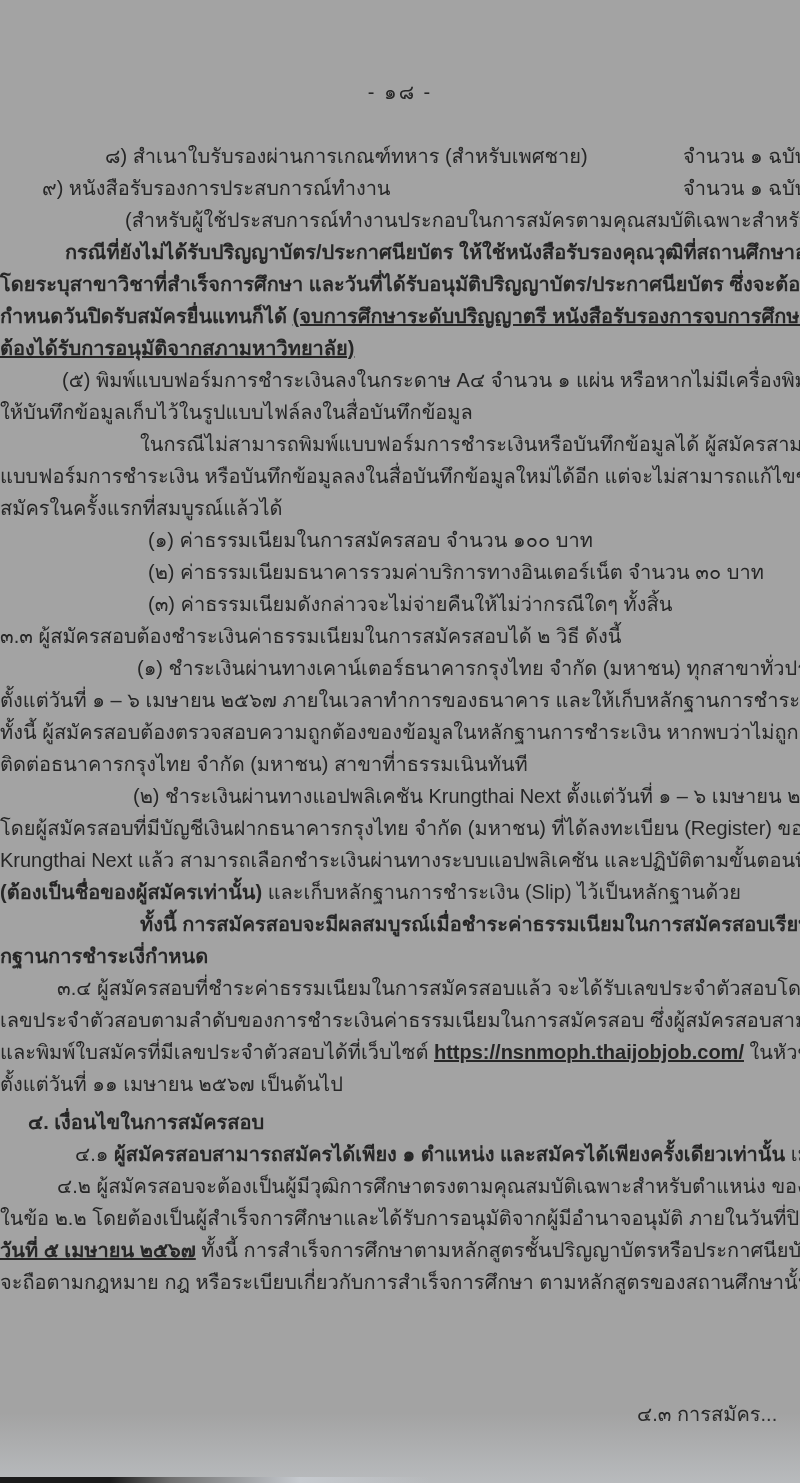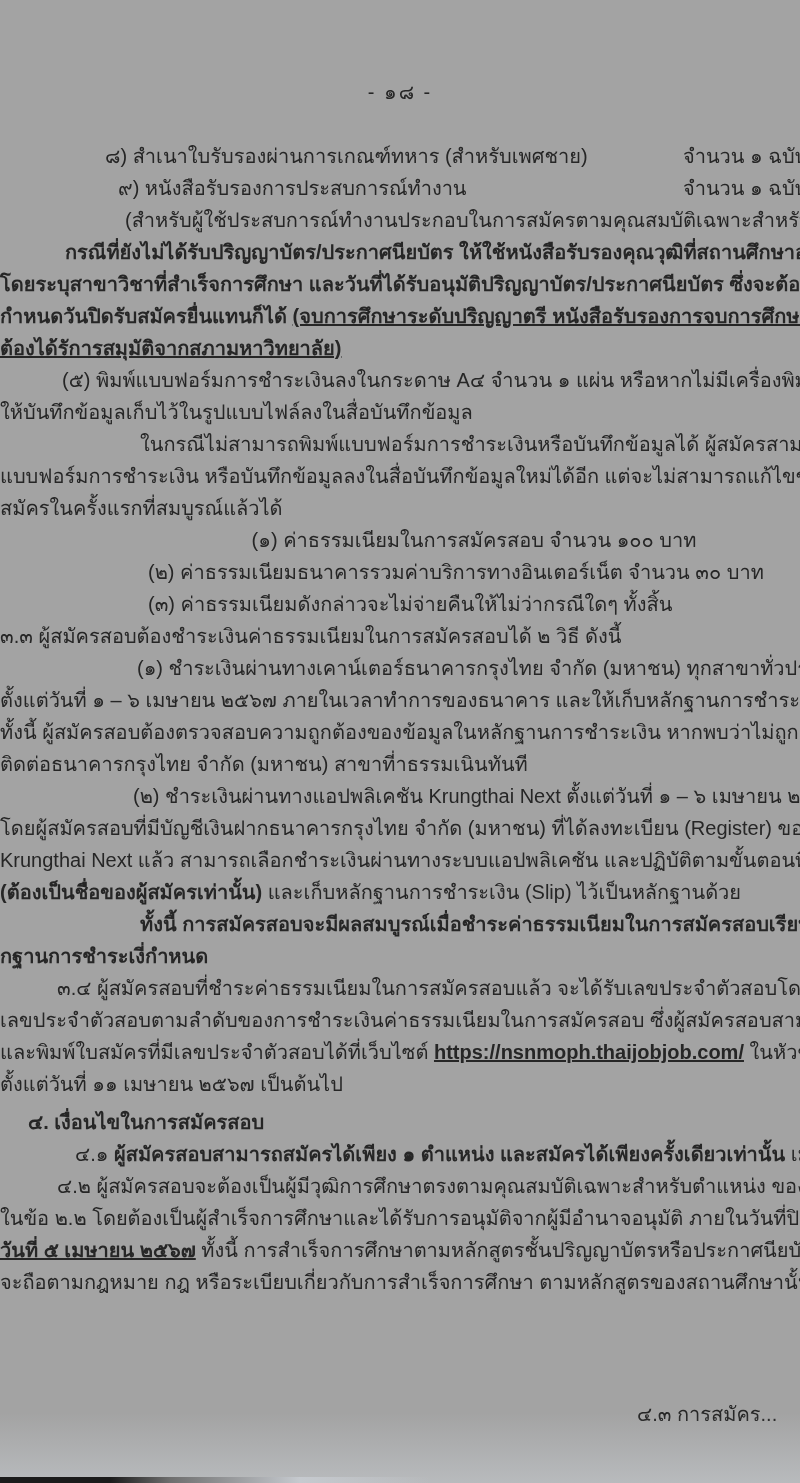--- a/index.html
+++ b/index.html
@@ -21,32 +21,32 @@
   .scan-strip{position:absolute;bottom:0;left:0;height:6px;width:430px;
     background:linear-gradient(to right,#1b1b1b 0,#1b1b1b 110px,#6e6e6e 170px,#c6cacf 300px,rgba(198,202,207,0) 430px);}
 </style>
 </head>
 <body>
 
 <div class="page">
   <div class="pageno">- ๑๘ -</div>
   <div class="content">
       <div class="line" style="padding-left: 105px;"><span>๘) สำเนาใบรับรองผ่านการเกณฑ์ทหาร (สำหรับเพศชาย)</span><span class="right-col">จำนวน ๑ ฉบับ</span></div>
-      <div class="line" style="padding-left: 118px;"><span>๙) หนังสือรับรองการประสบการณ์ทำงาน</span><span class="right-col">จำนวน ๑ ฉบับ</span></div>
+      <div class="line" style="padding-left: 42px;"><span>๙) หนังสือรับรองการประสบการณ์ทำงาน</span><span class="right-col">จำนวน ๑ ฉบับ</span></div>
       <div class="line" style="padding-left: 125px;"><span>(สำหรับผู้ใช้ประสบการณ์ทำงานประกอบในการสมัครตามคุณสมบัติเฉพาะสำหรับตำแหน่ง)</span></div>
       <div class="line" style="padding-left: 65px;"><span class="b">กรณีที่ยังไม่ได้รับปริญญาบัตร/ประกาศนียบัตร ให้ใช้หนังสือรับรองคุณวุฒิที่สถานศึกษาออกให้</span></div>
       <div class="line"><span class="b">โดยระบุสาขาวิชาที่สำเร็จการศึกษา และวันที่ได้รับอนุมัติปริญญาบัตร/ประกาศนียบัตร ซึ่งจะต้องอยู่ภายใน</span></div>
       <div class="line"><span class="b">กำหนดวันปิดรับสมัครยื่นแทนก็ได้   </span><span class="b u">(จบการศึกษาระดับปริญญาตรี หนังสือรับรองการจบการศึกษา</span></div>
-      <div class="line"><span class="b u">ต้องได้รัการสมุมัติจากสภามหาวิทยาลัย)</span></div>
+      <div class="line"><span class="b u">ต้องได้รับการอนุมัติจากสภามหาวิทยาลัย)</span></div>
       <div class="line" style="padding-left: 62px;"><span>(๕) พิมพ์แบบฟอร์มการชำระเงินลงในกระดาษ A๔ จำนวน ๑ แผ่น หรือหากไม่มีเครื่องพิมพ์ในขณะนั้น</span></div>
       <div class="line"><span>ให้บันทึกข้อมูลเก็บไว้ในรูปแบบไฟล์ลงในสื่อบันทึกข้อมูล</span></div>
       <div class="line" style="padding-left: 140px;"><span>ในกรณีไม่สามารถพิมพ์แบบฟอร์มการชำระเงินหรือบันทึกข้อมูลได้ ผู้สมัครสามารถเข้าไปพิมพ์</span></div>
       <div class="line"><span>แบบฟอร์มการชำระเงิน หรือบันทึกข้อมูลลงในสื่อบันทึกข้อมูลใหม่ได้อีก แต่จะไม่สามารถแก้ไขข้อมูลในการกรอกใบ</span></div>
       <div class="line"><span>สมัครในครั้งแรกที่สมบูรณ์แล้วได้</span></div>
-      <div class="line" style="padding-left: 148px; text-align: center;"><span>(๑) ค่าธรรมเนียมในการสมัครสอบ จำนวน ๑๐๐ บาท</span></div>
+      <div class="line" style="padding-left: 148px;"><span>(๑) ค่าธรรมเนียมในการสมัครสอบ จำนวน ๑๐๐ บาท</span></div>
       <div class="line" style="padding-left: 148px;"><span>(๒) ค่าธรรมเนียมธนาคารรวมค่าบริการทางอินเตอร์เน็ต จำนวน ๓๐ บาท</span></div>
       <div class="line" style="padding-left: 148px;"><span>(๓) ค่าธรรมเนียมดังกล่าวจะไม่จ่ายคืนให้ไม่ว่ากรณีใดๆ ทั้งสิ้น</span></div>
       <div class="line" style=""><span>๓.๓ ผู้สมัครสอบต้องชำระเงินค่าธรรมเนียมในการสมัครสอบได้ ๒ วิธี ดังนี้</span></div>
       <div class="line" style="padding-left: 137px;"><span>(๑) ชำระเงินผ่านทางเคาน์เตอร์ธนาคารกรุงไทย  จำกัด (มหาชน) ทุกสาขาทั่วประเทศ</span></div>
       <div class="line"><span>ตั้งแต่วันที่ ๑ – ๖ เมษายน ๒๕๖๗ ภายในเวลาทำการของธนาคาร และให้เก็บหลักฐานการชำระเงินไว้ด้วย</span></div>
       <div class="line"><span>ทั้งนี้ ผู้สมัครสอบต้องตรวจสอบความถูกต้องของข้อมูลในหลักฐานการชำระเงิน หากพบว่าไม่ถูกต้อง ให้รีบ</span></div>
       <div class="line"><span>ติดต่อธนาคารกรุงไทย จำกัด (มหาชน) สาขาที่าธรรมเนินทันที</span></div>
       <div class="line" style="padding-left: 133px;"><span>(๒) ชำระเงินผ่านทางแอปพลิเคชัน Krungthai  Next  ตั้งแต่วันที่ ๑ – ๖ เมษายน ๒๕๖๗</span></div>
       <div class="line"><span>โดยผู้สมัครสอบที่มีบัญชีเงินฝากธนาคารกรุงไทย จำกัด (มหาชน) ที่ได้ลงทะเบียน (Register) ขอใช้บริการแอปพลิเคชัน</span></div>
       <div class="line"><span>Krungthai Next แล้ว สามารถเลือกชำระเงินผ่านทางระบบแอปพลิเคชัน และปฏิบัติตามขั้นตอนที่ระบบกำหนดไว้</span></div>

